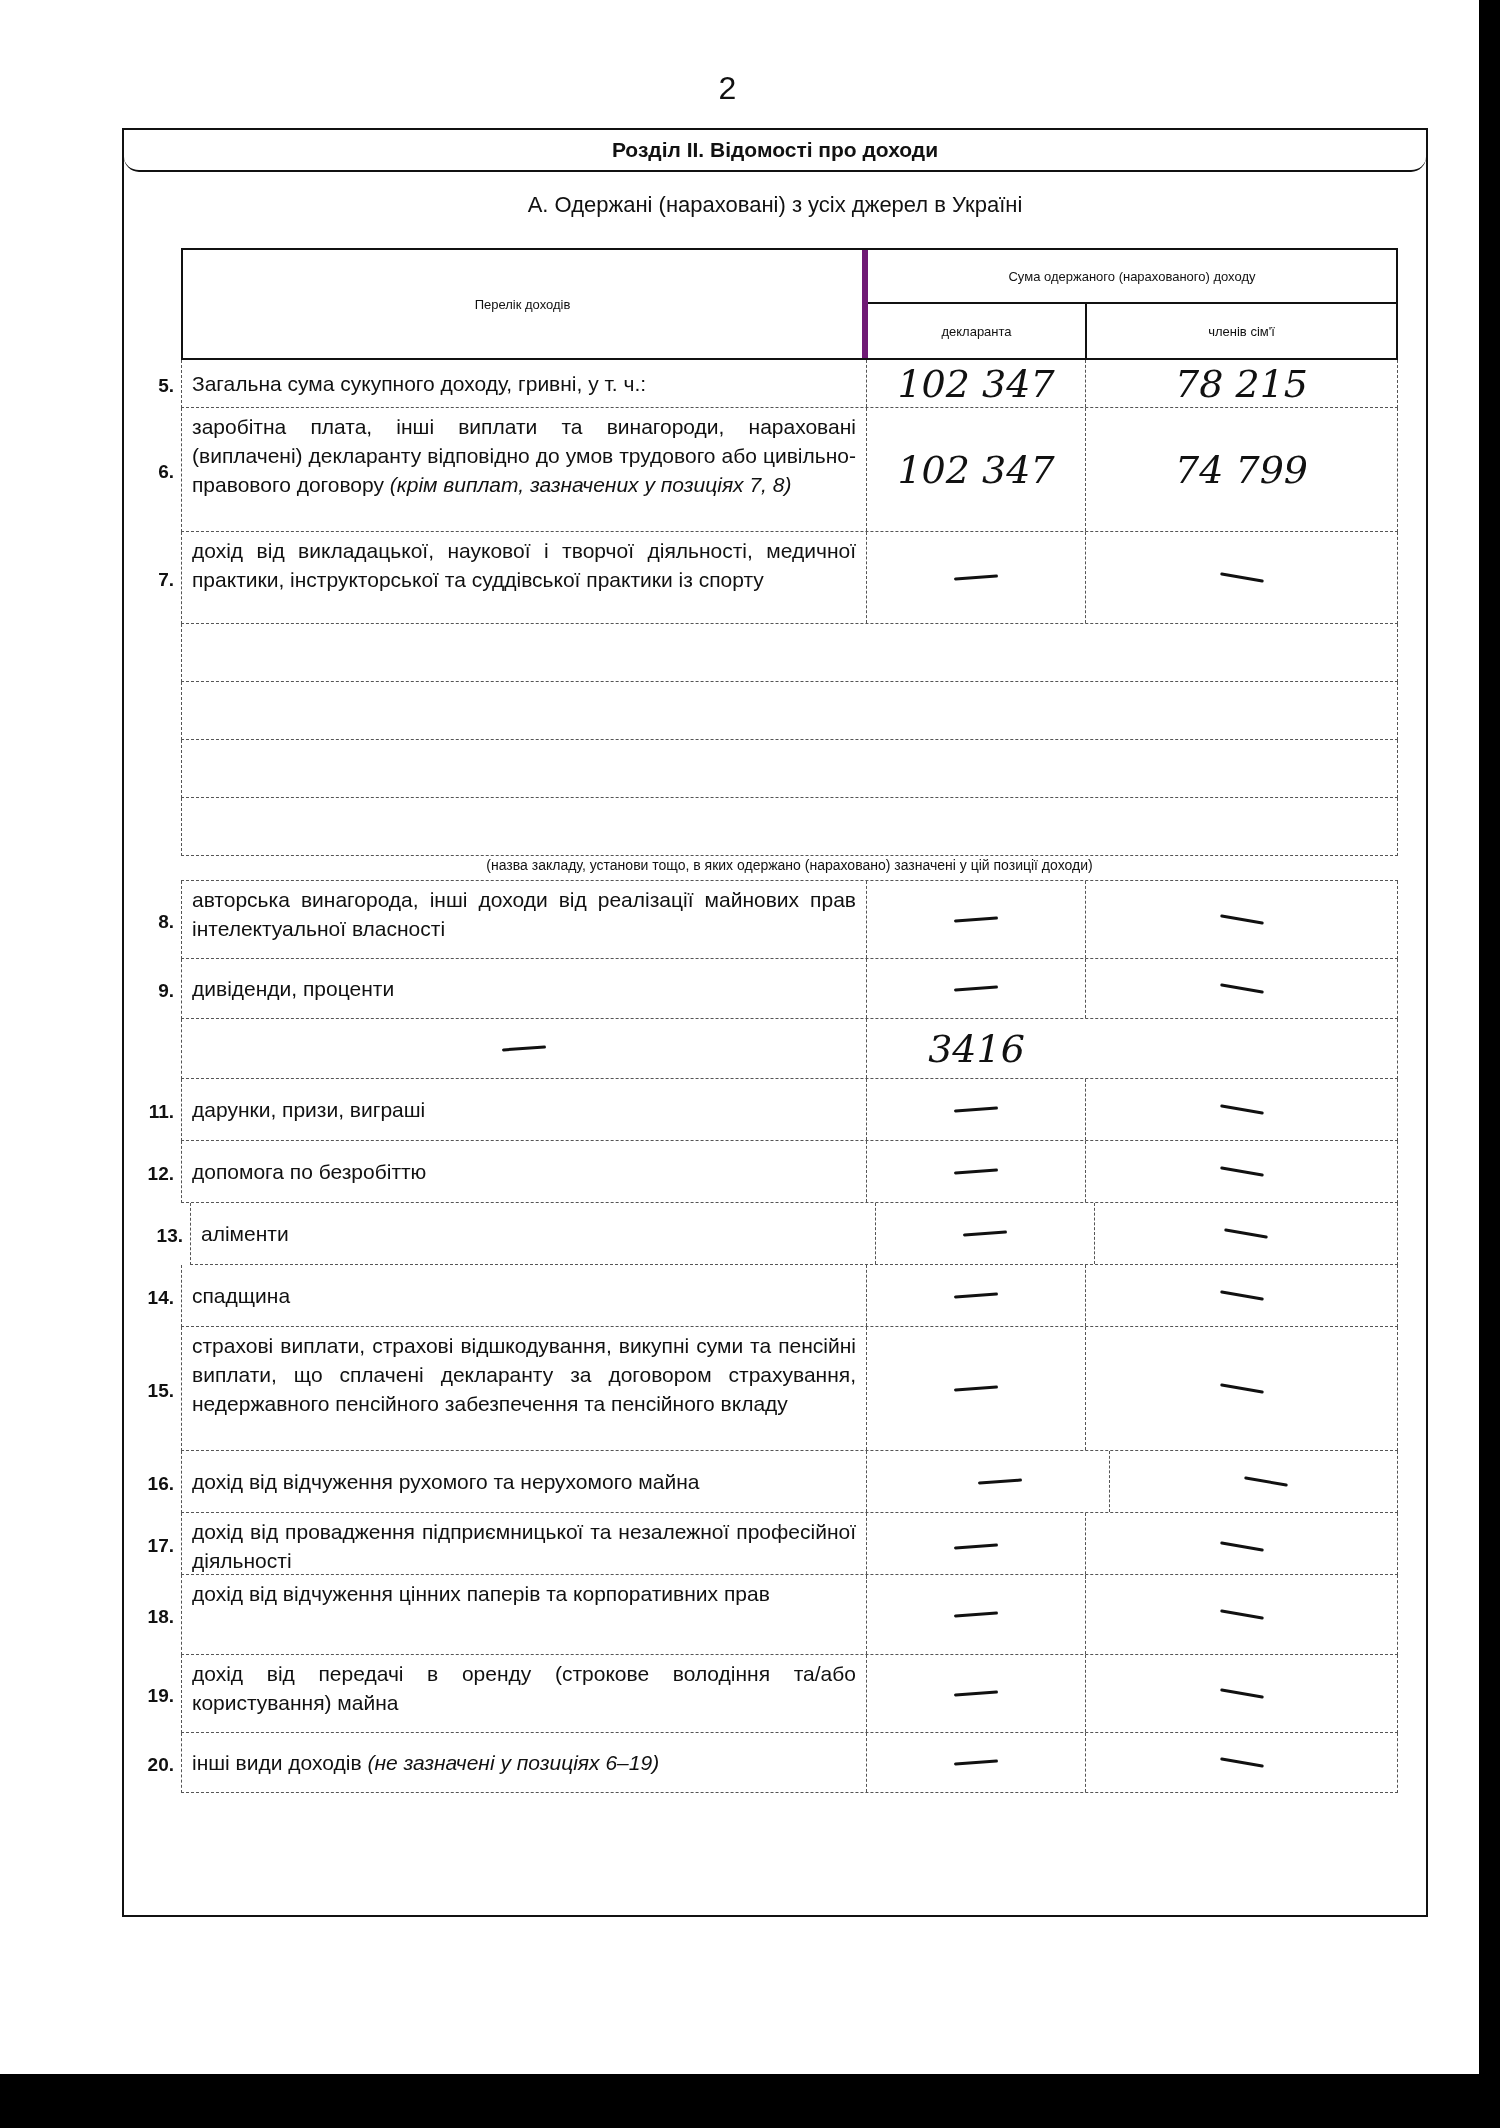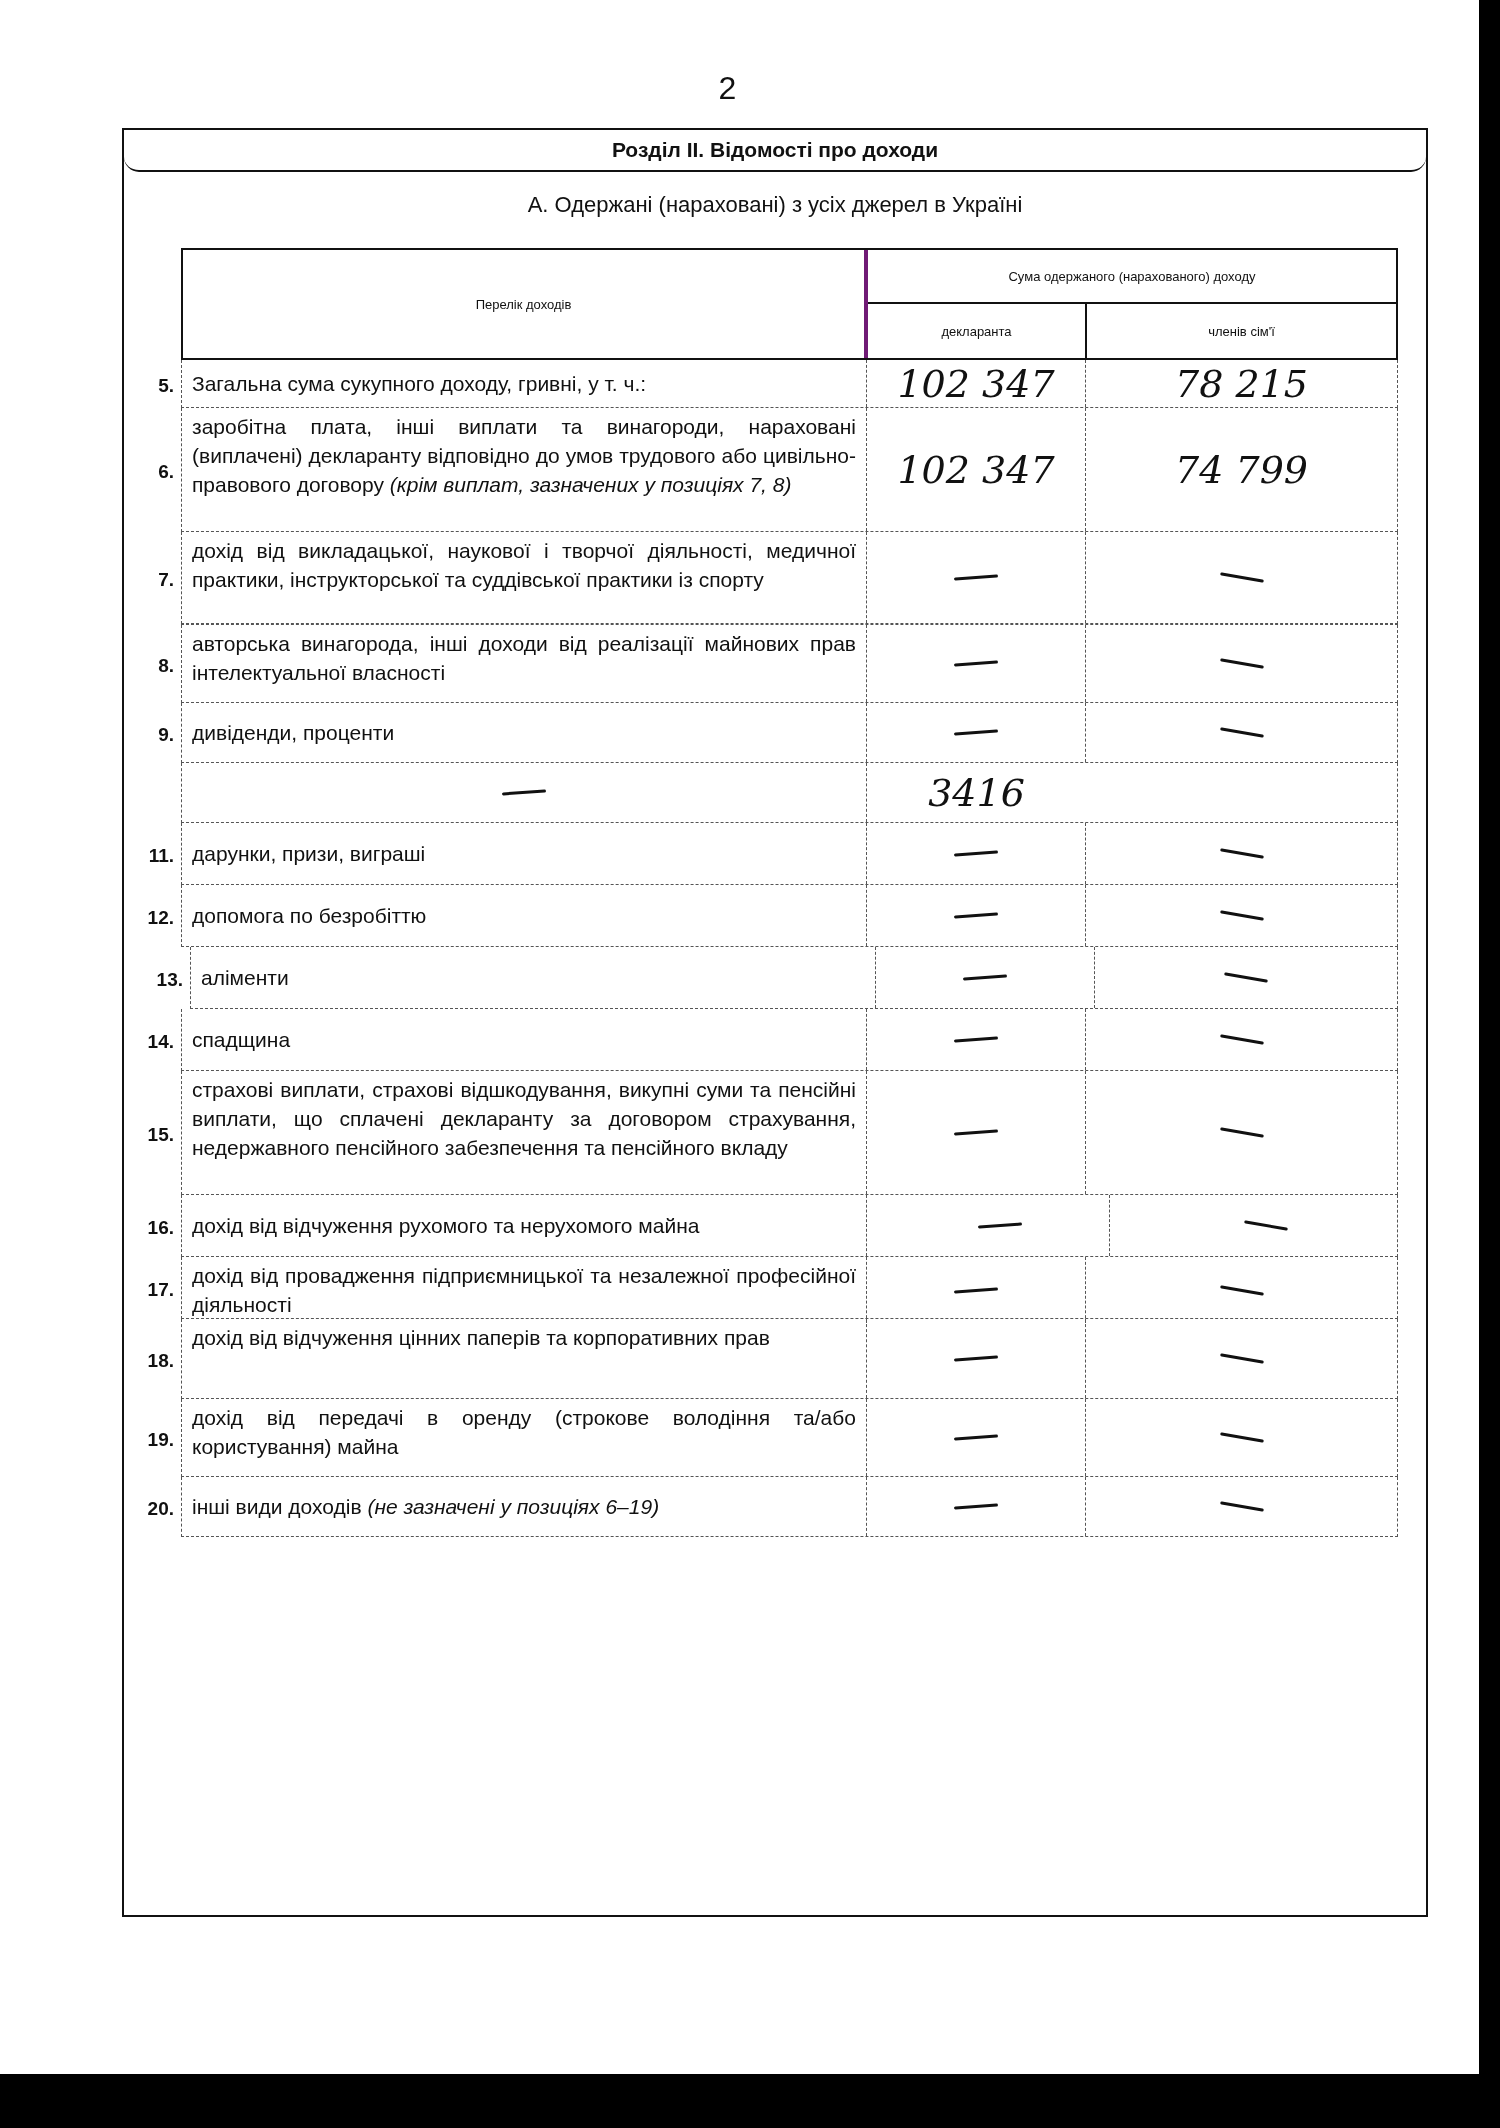--- a/index.html
+++ b/index.html
@@ -9,21 +9,21 @@
       font-family: "Liberation Sans", "DejaVu Sans", sans-serif;
     }
     .black-right { position: absolute; left: 1479px; top: 0; width: 21px; height: 2128px; background: #000; }
     .black-bottom { position: absolute; left: 0; top: 2074px; width: 1500px; height: 54px; background: #000; }
     .page-number { position: absolute; left: 0; width: 1455px; top: 70px; text-align: center; font-size: 32px; font-weight: normal; }
     .outer { position: absolute; left: 122px; top: 128px; width: 1306px; height: 1789px; border: 2px solid #111; box-sizing: border-box; }
     .section-title { height: 40px; border-bottom: 2px solid #111; display: flex; align-items: center; justify-content: center; font-size: 21px; font-weight: bold; border-radius: 15px; }
     .subtitle { position: absolute; top: 62px; left: 0; right: 0; text-align: center; font-size: 22px; }
     .tbl { position: absolute; left: 57px; top: 118px; width: 1217px; }
     .hdr { position: relative; height: 112px; border: 2px solid #111; box-sizing: border-box; display: grid; grid-template-columns: 685px 1fr; }
-    .hdr-list { border-right: 4px solid #701a75; display: flex; align-items: center; justify-content: center; font-size: 13px; }
+    .hdr-list { border-right: 6px solid #701a75; display: flex; align-items: center; justify-content: center; font-size: 13px; }
     .hdr-right { display: grid; grid-template-rows: 54px 1fr; }
     .hdr-sum { display:flex; align-items:center; justify-content:center; font-size: 13px; border-bottom: 2px solid #111; }
     .hdr-sub { display: grid; grid-template-columns: 219px 1fr; }
     .hdr-sub div { display:flex; align-items:center; justify-content:center; font-size: 13px; }
     .hdr-sub div:first-child { border-right: 2px solid #111; }
     .row { position: relative; display: grid; grid-template-columns: 685px 219px 1fr; border-bottom: 1px dashed #555; border-left: 1px dashed #555; border-right: 1px dashed #555; box-sizing: border-box; }
     .row > div { box-sizing: border-box; }
     .row .desc { position: relative; padding: 4px 10px 4px 10px; font-size: 21px; line-height: 29px; text-align: justify; border-right: 1px dashed #555; }
     .row .num { position: absolute; left: -60px; width: 52px; text-align: right; font-weight: bold; font-size: 19px; }
     .row .val { display: flex; align-items: center; justify-content: center; font-family: "DejaVu Serif", serif; font-style: italic; font-size: 38px; color: #111; border-right: 1px dashed #555; }
@@ -85,20 +85,27 @@
           <div class="desc"><span class="num" style="top: 33px;">7.</span><span><span>дохід від викладацької, наукової і творчої діяльності, медичної практики, інструкторської та суддівської практики із спорту</span></span></div>
           <div class="val">
             <span class="dash"></span>
           </div>
           <div class="val">
             <span class="dash r"></span>
           </div>
         </div>
       </div>
 
+    <div>
+      <div class="blank-line"></div>
+      <div class="blank-line"></div>
+      <div class="blank-line"></div>
+      <div class="blank-line"></div>
+      <div class="blank-caption">(назва закладу, установи тощо, в яких одержано (нараховано) зазначені у цій позиції доходи)</div>
+    </div>
 
     <div id="rows-b" style="border-top: 1px dashed rgb(85, 85, 85);">
         <div class="row" style="height: 78px;">
           <div class="desc"><span class="num" style="top: 26px;">8.</span><span><span>авторська винагорода, інші доходи від реалізації майнових прав інтелектуальної власності</span></span></div>
           <div class="val">
             <span class="dash"></span>
           </div>
           <div class="val">
             <span class="dash r"></span>
           </div>

